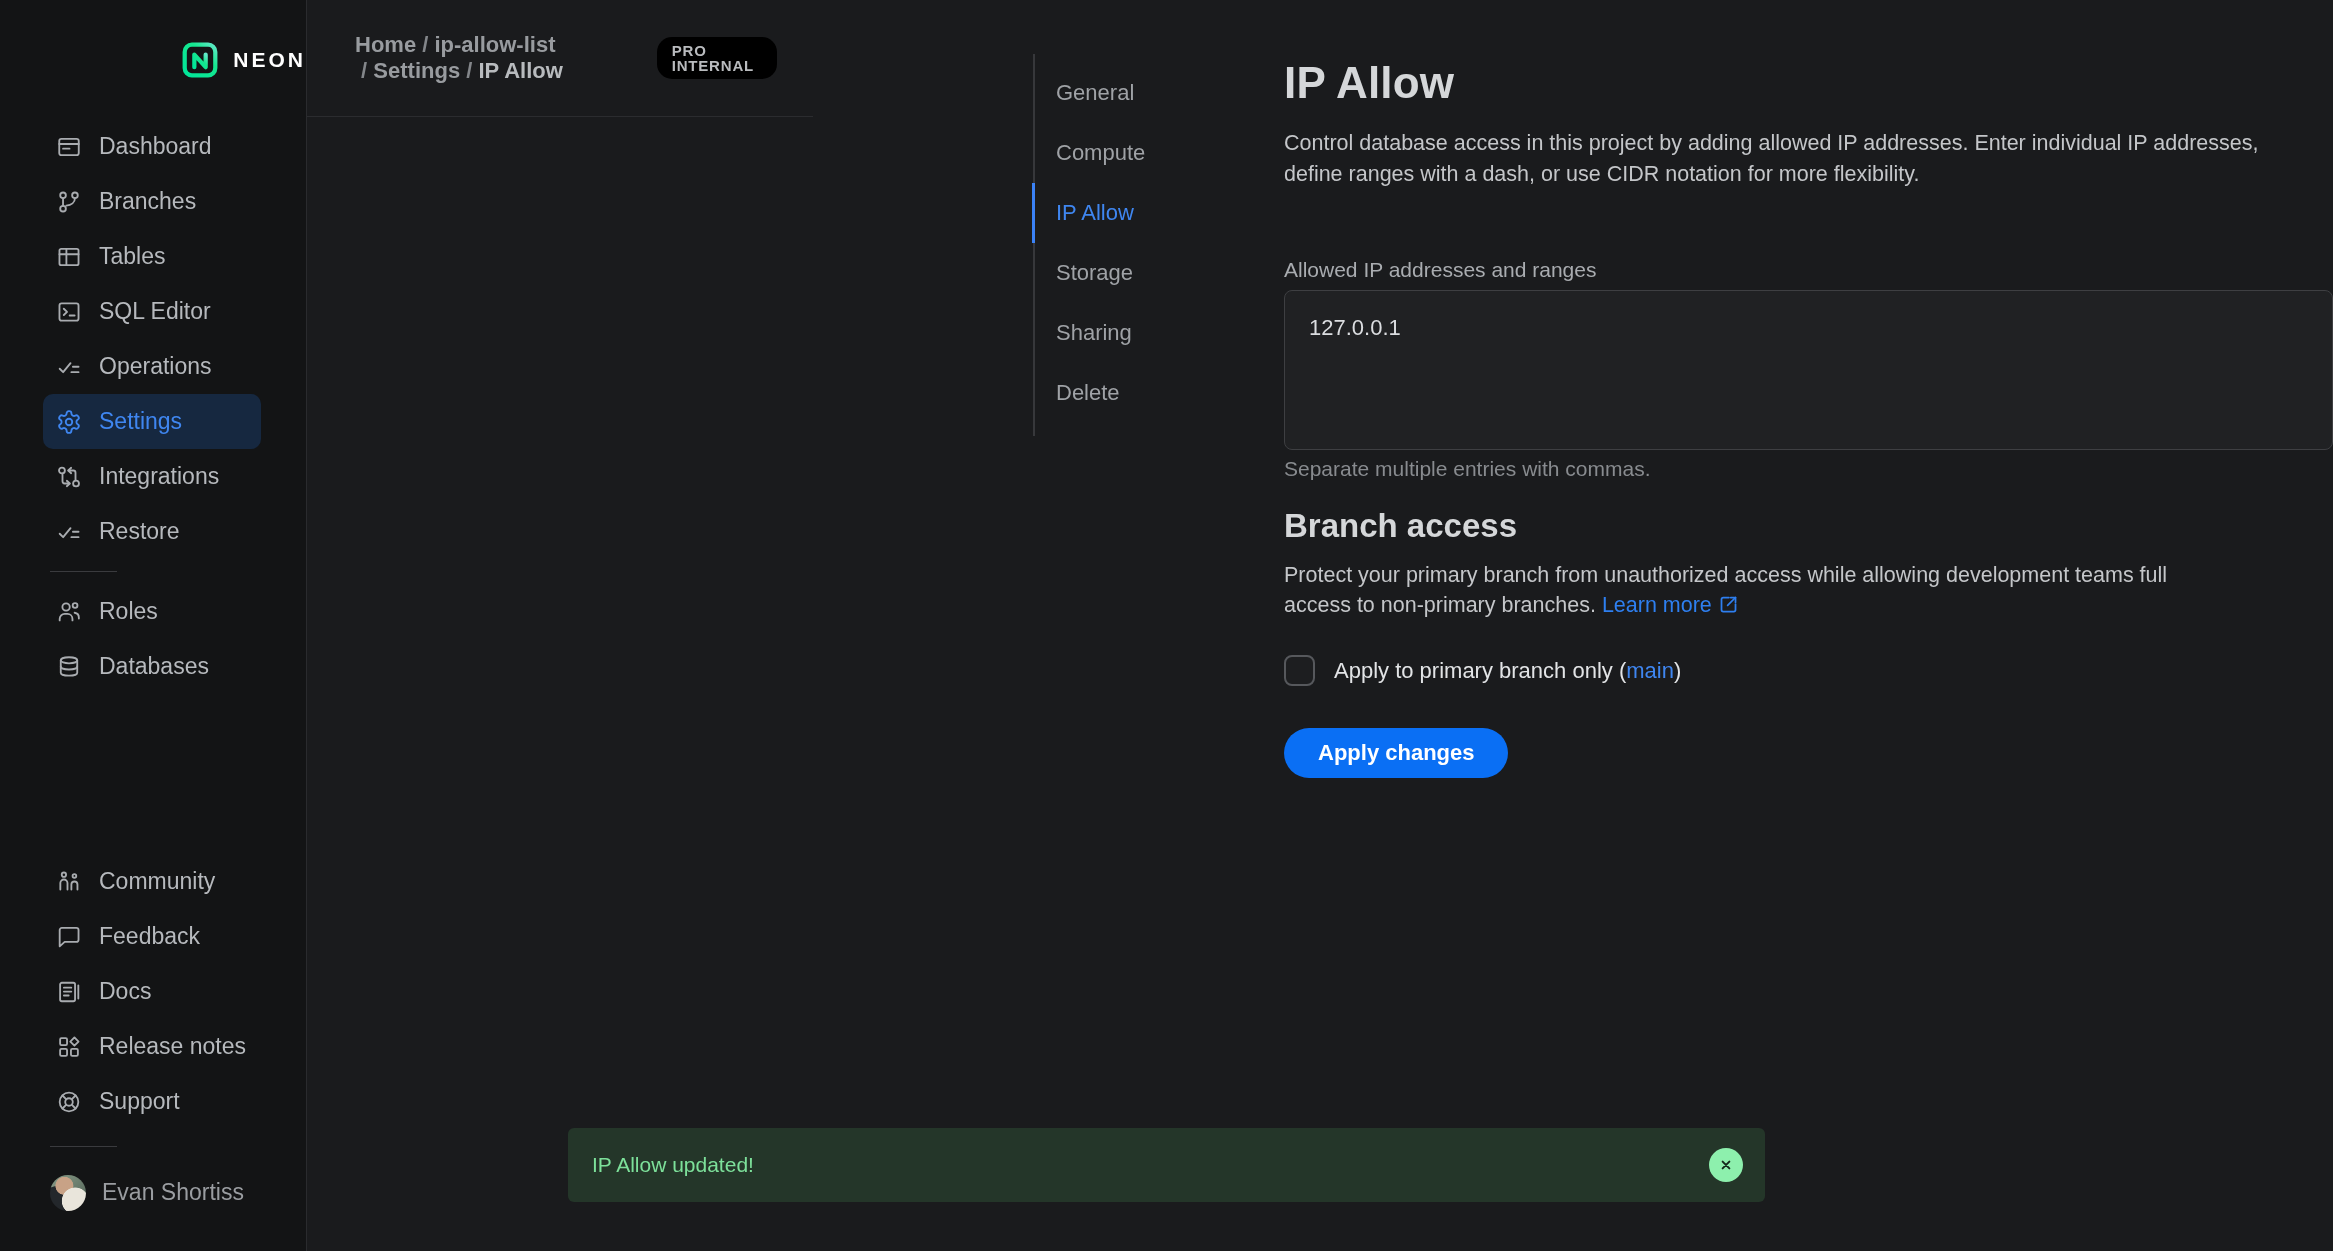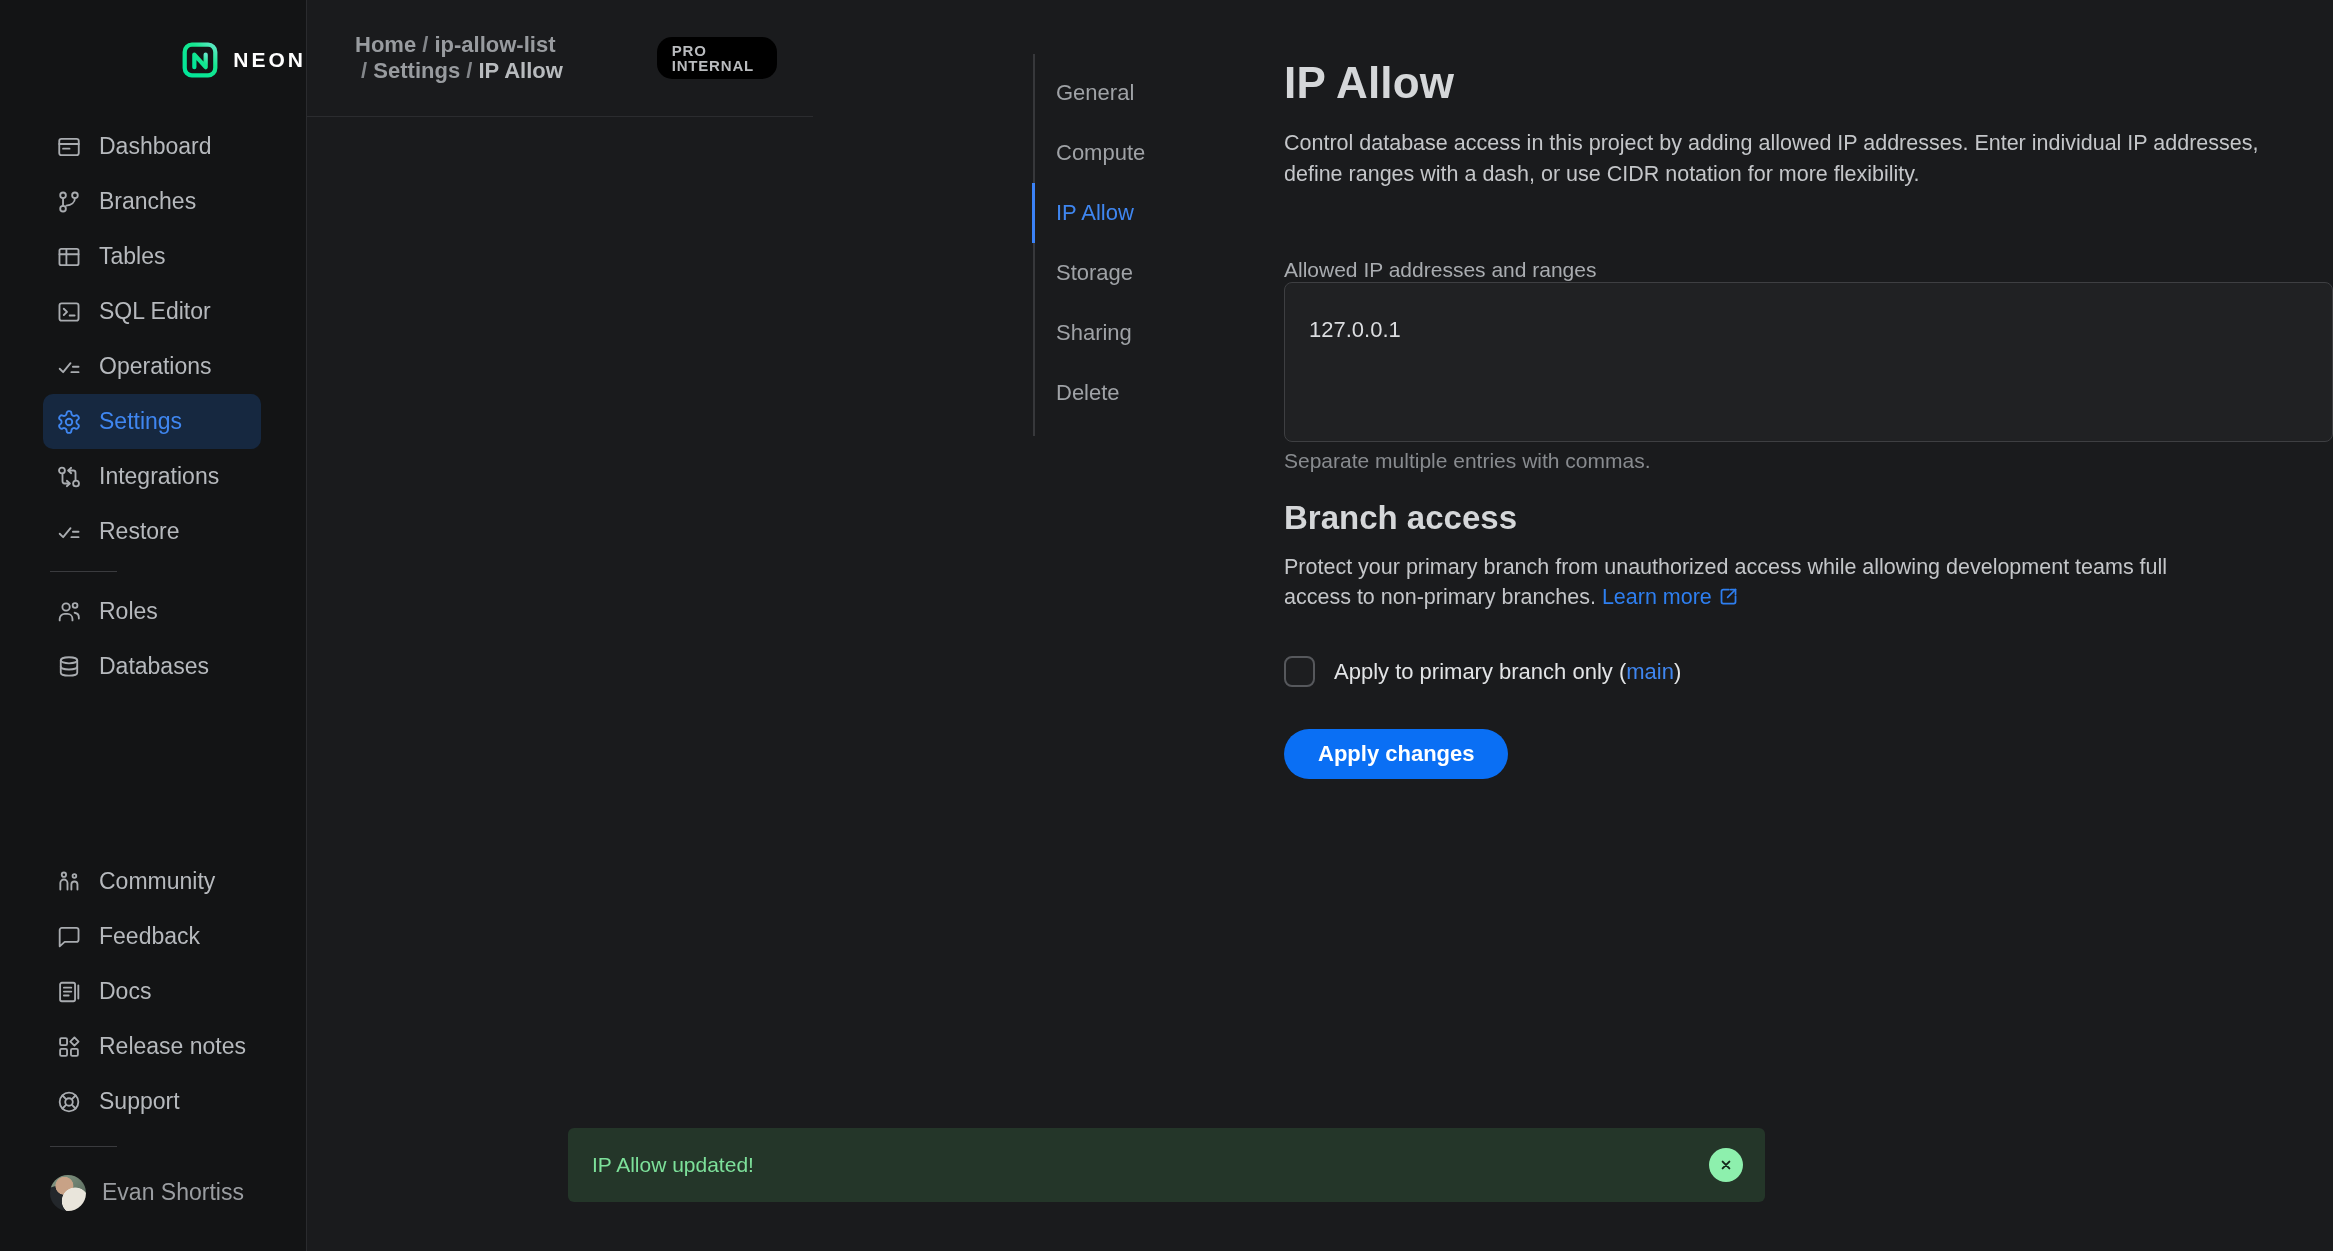--- a/index.html
+++ b/index.html
@@ -78,33 +78,33 @@
   }
   .subnav-item.active { color:#3f86f0; border-left-color:#3b82f6; }
 
   
   .main-col { width:1049px; }
   h1.page-title { margin-top:58px; font-size:44px; font-weight:700; color:#d5d7d9; letter-spacing:0.2px; }
   .page-desc { margin-top:20px; width:992px; font-size:21.5px; line-height:31px; color:#c4c6c9; }
 
   .field-label { display:block; margin-top:68px; font-size:21px; color:#a9acb0; }
   .ip-textarea {
-    display:block; width:1049px; height:160px;
+    display:block; margin-top:8px; width:1049px; height:160px;
     background:#202123; border:1px solid #3e3f42; border-radius:8px;
     color:#dbdde0; font-size:22px; font-family:inherit;
-    padding:33px 24px; resize:none; outline:none; line-height:1.3;
+    padding:23px 24px; resize:none; outline:none; line-height:1.3;
   }
   .field-helper { margin-top:7px; font-size:21px; color:#888b8f; }
 
   h2.section-title { margin-top:26px; font-size:33px; font-weight:700; color:#d5d7d9; }
   .branch-desc { margin-top:15px; width:945px; font-size:21.5px; line-height:30px; color:#c4c6c9; }
   .learn-more { color:#2e7ff0; text-decoration:none; cursor:pointer; white-space:nowrap;margin-top:33px; }
   .learn-more .ext-icon { width:21px; height:21px; vertical-align:-3px; margin-left:6px; }
 
-  .checkbox-row { margin-top:44px; display:flex; align-items:center; gap:19px; }
+  .checkbox-row { margin-top:35px; display:flex; align-items:center; gap:19px; }
   .checkbox {
     width:31px; height:31px; border:2px solid #56585c; border-radius:8px;
     background:#1d1e20; cursor:pointer; flex:none;
   }
   .checkbox-label { font-size:22px; color:#e2e4e6; cursor:default; }
   .branch-name { color:#3f86f0; }
 
   .apply-btn {
     margin-top:42px; height:50px; padding:0 34px; border:none; cursor:pointer;
     border-radius:25px; background:#0a6ff4; color:#ffffff;

